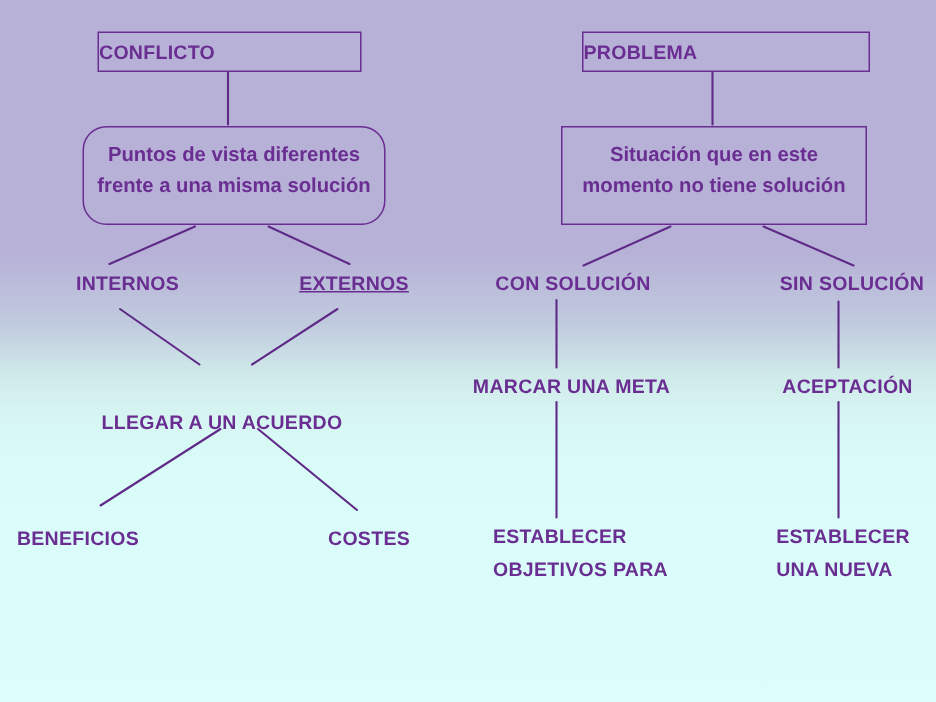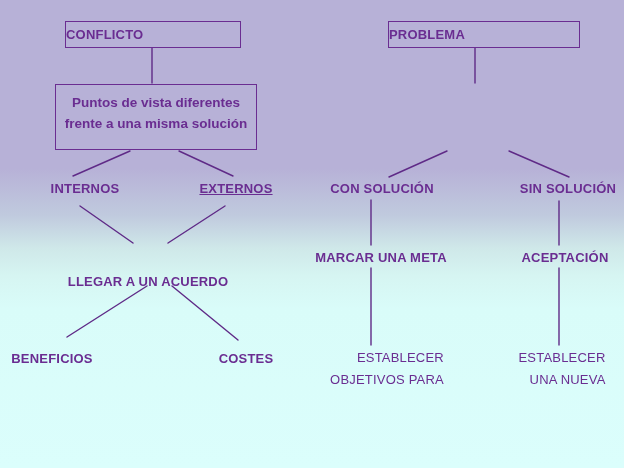--- a/index.html
+++ b/index.html
@@ -40,22 +40,22 @@
     position:absolute;
     color:#6a2d91;
     font-weight:bold;font-size:13px;
     white-space:nowrap;
     transform:translateX(-50%);
     letter-spacing:.2px;
   }
   .lbl-block{
     position:absolute;
     color:#6a2d91;
-    font-weight:normal;font-size:13px;
-    text-align:right;
+    font-weight:bold;font-size:13px;
+    text-align:left;
     transform:translateX(-50%);
     line-height:22px;
     white-space:nowrap;
     letter-spacing:.2px;
   }
   svg.connectors{position:absolute;left:0;top:0;}
 </style>
 </head>
 <body>
 
@@ -79,37 +79,41 @@
       <line x1="371" y1="268" x2="371" y2="345"></line>
       <line x1="559" y1="201" x2="559" y2="245"></line>
       <line x1="559" y1="268" x2="559" y2="345"></line>
     </g>
   </svg>
 
   <div class="node-box" style="left:65px;top:21px;width:176px;height:27px;">
     <span>CONFLICTO</span>
   </div>
 
-  <div class="def-box" style="left:55px;top:84px;width:202px;height:66px;">
+  <div class="def-box" style="left:55px;top:84px;width:202px;height:66px;border-radius:16px;">
     <div>Puntos de vista diferentes</div>
     <div>frente a una misma solución</div>
   </div>
 
   <div class="lbl" style="left:85px;top:181px;">INTERNOS</div>
   <div class="lbl" style="left:236px;top:181px;text-decoration:underline;">EXTERNOS</div>
 
   <div class="lbl" style="left:148px;top:258px;margin-top:16px;">LLEGAR A UN ACUERDO</div>
 
   <div class="lbl" style="left:52px;top:351px;">BENEFICIOS</div>
   <div class="lbl" style="left:246px;top:351px;">COSTES</div>
 
   <div class="node-box" style="left:388px;top:21px;width:192px;height:27px;">
     <span>PROBLEMA</span>
   </div>
 
+  <div class="def-box" style="left:374px;top:84px;width:204px;height:66px;">
+    <div>Situación que en este</div>
+    <div>momento no tiene solución</div>
+  </div>
 
   <div class="lbl" style="left:382px;top:181px;">CON SOLUCIÓN</div>
   <div class="lbl" style="left:568px;top:181px;">SIN SOLUCIÓN</div>
 
   <div class="lbl" style="left:381px;top:250px;">MARCAR UNA META</div>
   <div class="lbl" style="left:565px;top:250px;">ACEPTACIÓN</div>
 
   <div class="lbl-block" style="left:387px;top:347px;">
     <div>ESTABLECER</div>
     <div>OBJETIVOS PARA</div>

